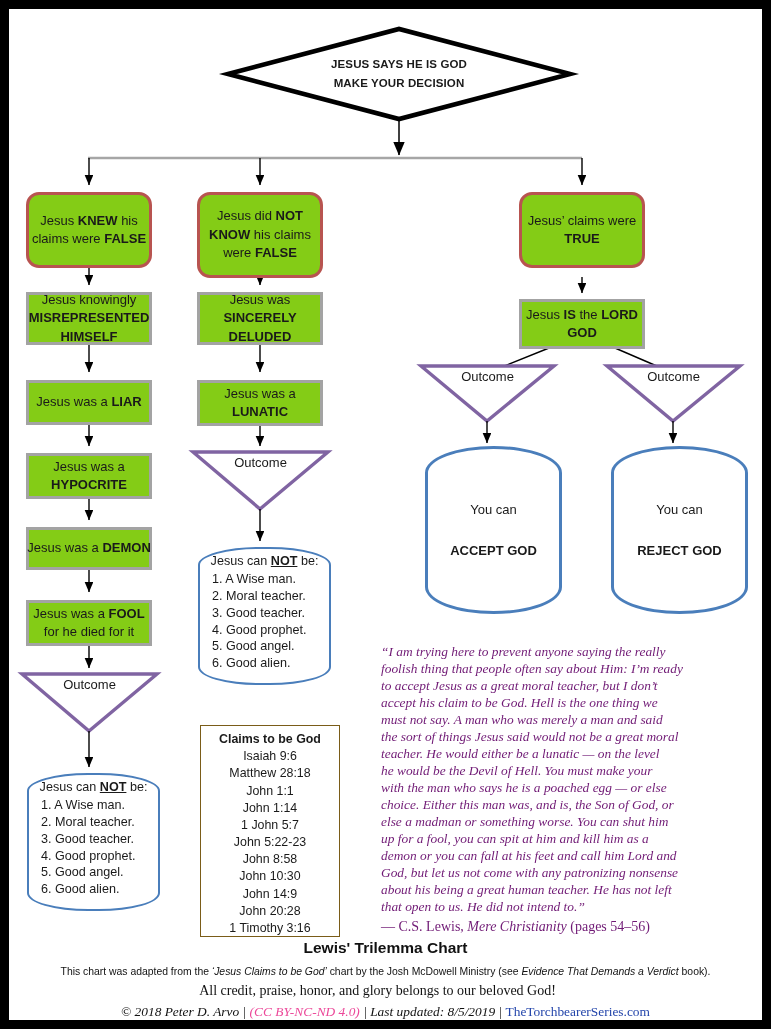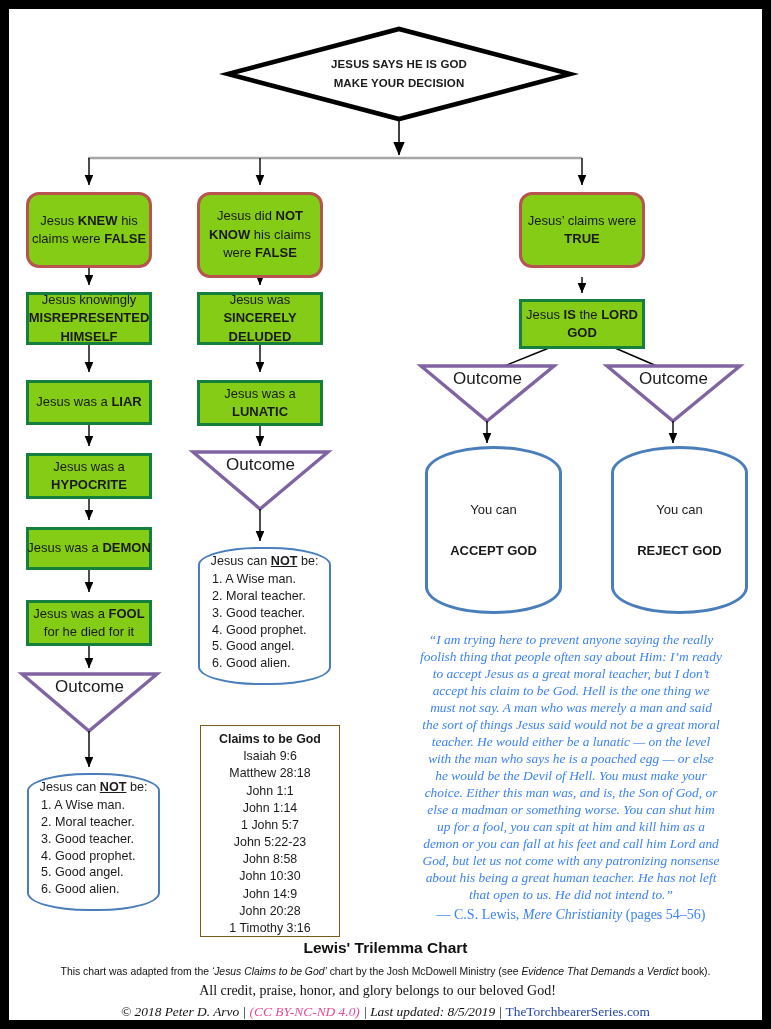--- a/index.html
+++ b/index.html
@@ -45,21 +45,21 @@
   }
 
   
   .red-box {
     border: 3px solid #B85450;
     border-radius: 13px;
     font-size: 13px;
   }
   
   .blue-box {
-    border: 3px solid #15803d;
+    border: 3px solid #a3a3a3;
     font-size: 13px;
   }
   
   .barrel {
     position: absolute;
     display: flex; flex-direction: column;
     align-items: center; justify-content: center;
     text-align: center;
     font-size: 13px; color: #1a1a1a; line-height: 1.5;
   }
@@ -85,21 +85,21 @@
     padding-top: 6px;
   }
   .listbox .hdr { text-align: center; margin-bottom: 1px; }
   .listbox ol { list-style: none; padding-left: 14px; }
   .listbox li { white-space: nowrap; }
 
   
   .tri { position: absolute; }
   .tri .lbl {
     position: absolute; top: 3px; left: 0; right: 0;
-    text-align: center; font-size: 17px; color: #1a1a1a;
+    text-align: center; font-size: 13px; color: #1a1a1a;
     z-index: 3;
   }
 
   
   .claims {
     position: absolute;
     border: 1.6px solid #7A5C18;
     background: #ffffff;
     text-align: center;
     font-size: 12.4px; color: #1a1a1a; line-height: 1.385;
@@ -107,22 +107,22 @@
   }
   .claims .ttl { font-weight: bold; }
 
   
   .quote {
     position: absolute;
     font-family: "Liberation Serif", serif;
     font-style: italic;
     font-size: 13.4px;
     line-height: 1.268;
-    text-align: center;
-    color: #3b82f6;
+    color: #701a75;
+    margin-top: 12px;
   }
   .quote .attrib { font-style: normal; }
   .quote .attrib .work { font-style: italic; }
 
   
   .f-title {
     position: absolute; left: 0; right: 0; text-align: center;
     font-weight: bold; font-size: 15.5px; color: #111;
     font-family: "Liberation Sans", sans-serif;
   }
@@ -338,22 +338,22 @@
   </div>
 
   <div class="quote" style="left:372px; top:623px; width:380px;">
     <div>“I am trying here to prevent anyone saying the really</div>
     <div>foolish thing that people often say about Him: I’m ready</div>
     <div>to accept Jesus as a great moral teacher, but I don’t</div>
     <div>accept his claim to be God. Hell is the one thing we</div>
     <div>must not say. A man who was merely a man and said</div>
     <div>the sort of things Jesus said would not be a great moral</div>
     <div>teacher. He would either be a lunatic — on the level</div>
+    <div>he would be the Devil of Hell. You must make your</div>
     <div>with the man who says he is a poached egg — or else</div>
-    <div>he would be the Devil of Hell. You must make your</div>
     <div>choice. Either this man was, and is, the Son of God, or</div>
     <div>else a madman or something worse. You can shut him</div>
     <div>up for a fool, you can spit at him and kill him as a</div>
     <div>demon or you can fall at his feet and call him Lord and</div>
     <div>God, but let us not come with any patronizing nonsense</div>
     <div>about his being a great human teacher. He has not left</div>
     <div>that open to us. He did not intend to.”</div>
     <div class="attrib" style="margin-top:2px; font-size:14px;">
       <span>— C.S. Lewis, </span><span class="work">Mere Christianity</span><span> (pages 54–56)</span>
     </div>

